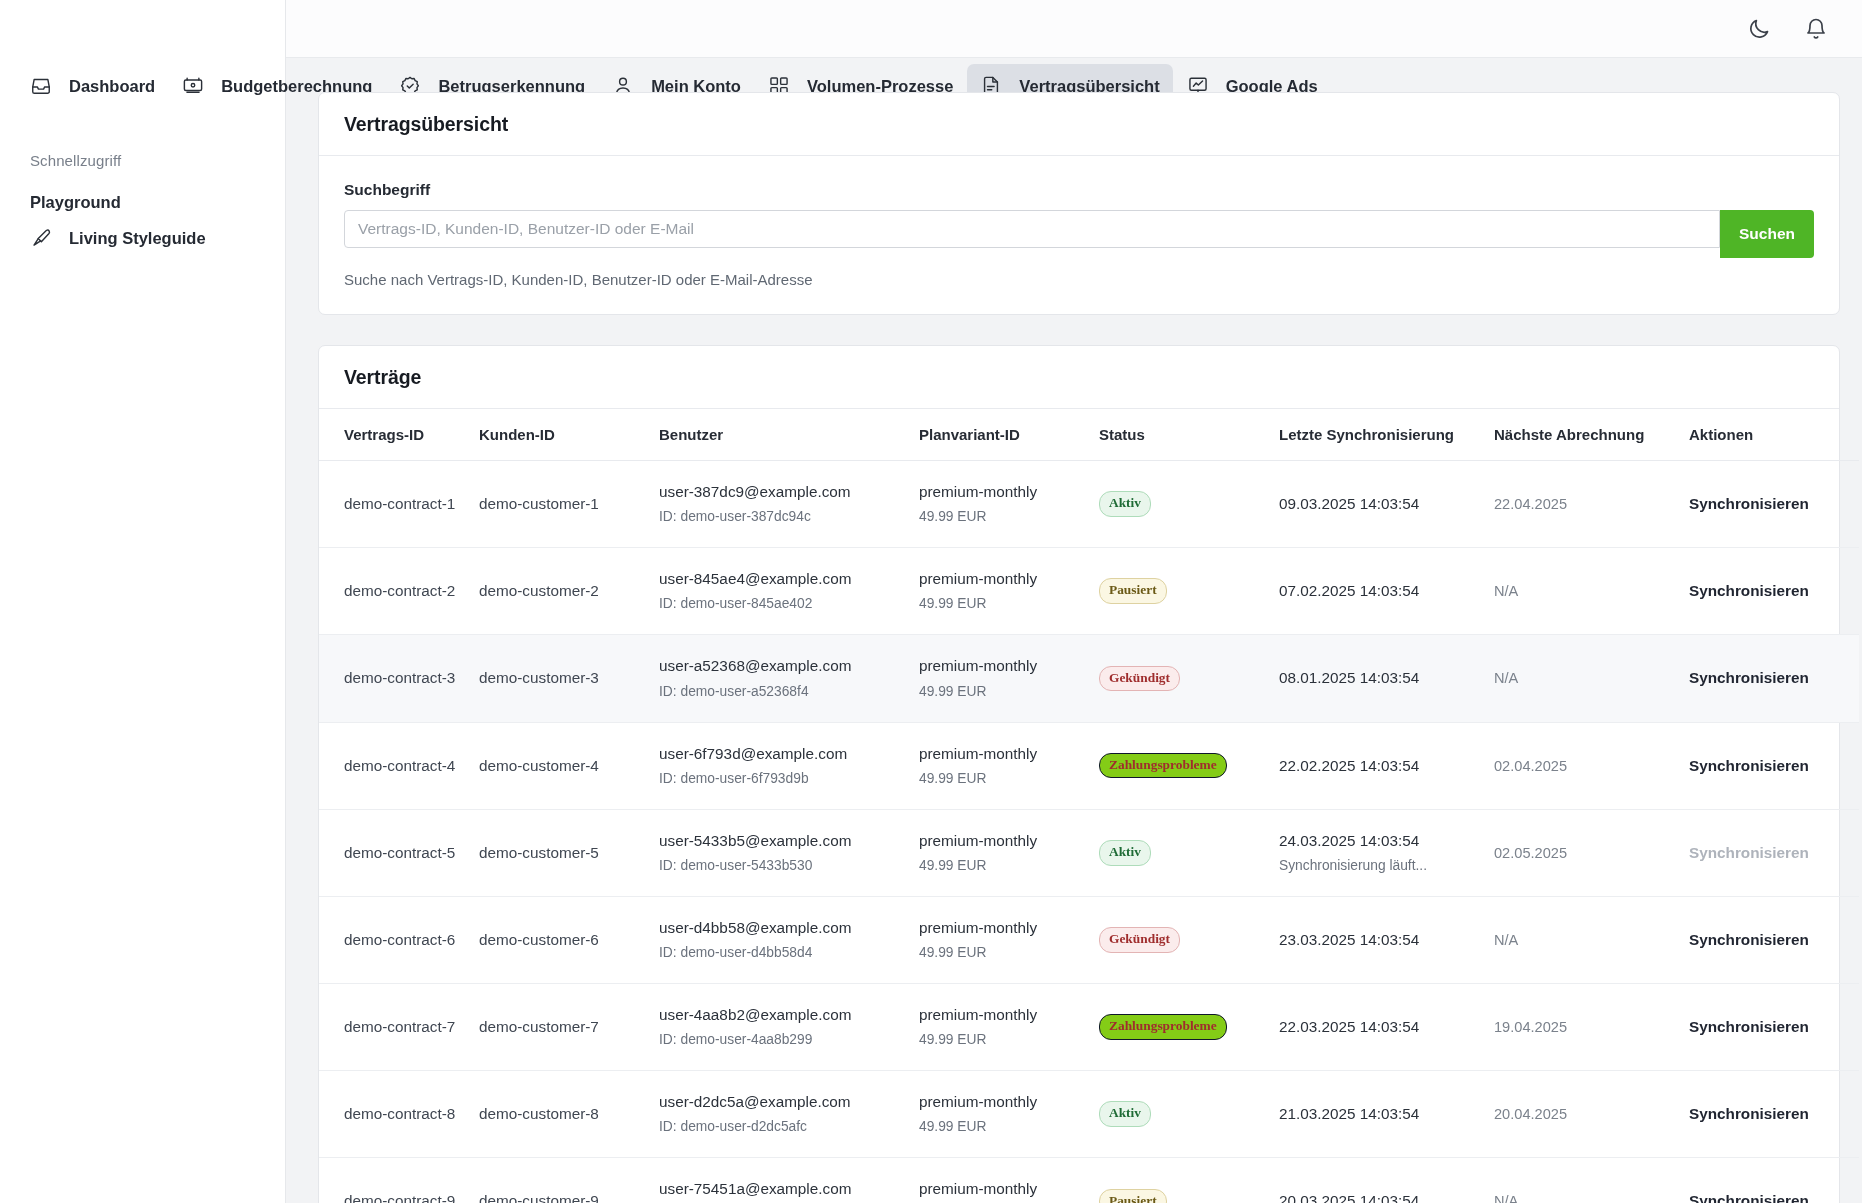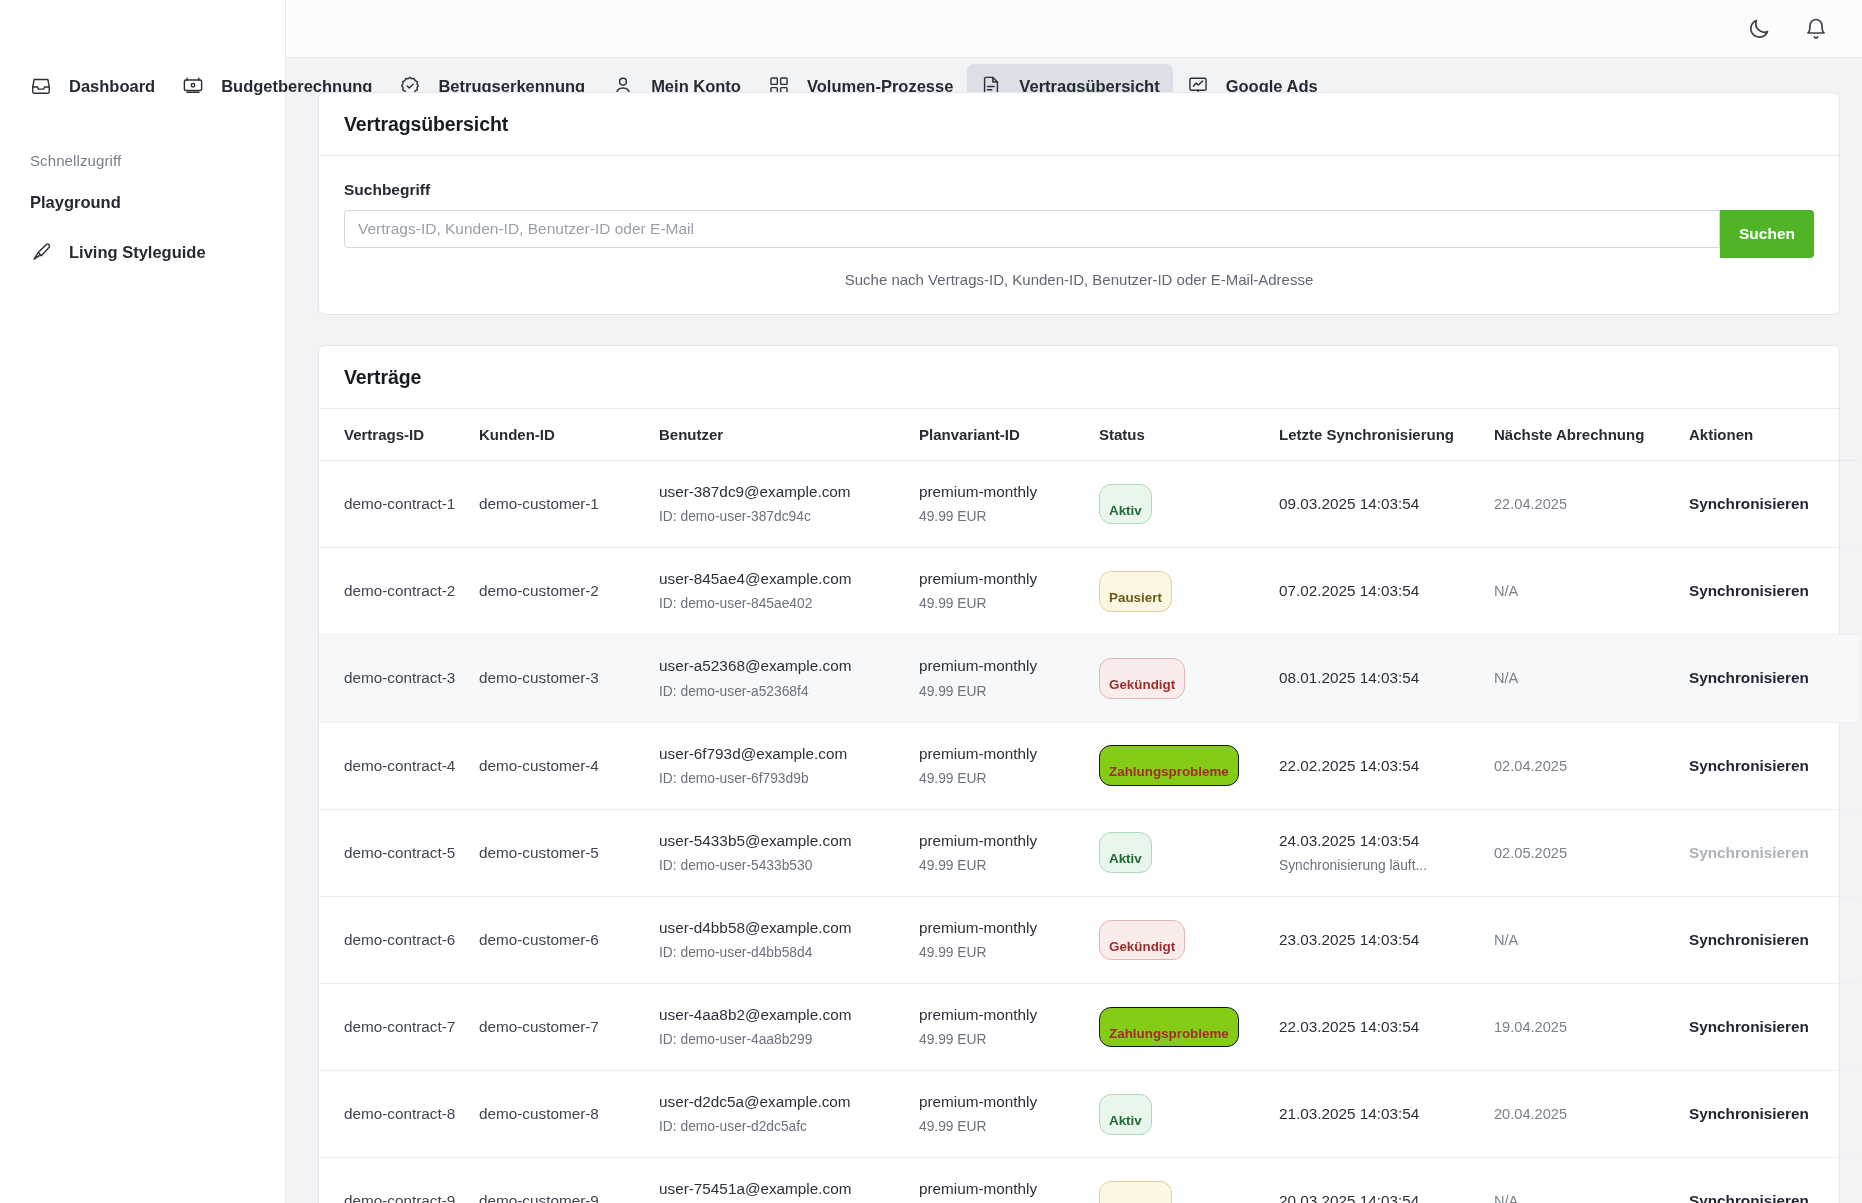--- a/index.html
+++ b/index.html
@@ -27,21 +27,21 @@
   }
   .nav-item.active { background: #dcdfe5; }
   .nav-icon { width: 22px; height: 22px; flex: 0 0 22px; display: block; color: #2b3038; }
   .nav-icon svg { width: 22px; height: 22px; display: block; }
 
   .section-label {
     padding: 0 30px; margin-top: 44px; margin-bottom: 6px;
     font-size: 15px; color: #787f8a; font-weight: 400; letter-spacing: .1px;
   }
   .sub-head {
-    padding: 0 30px; margin-top: 24px; margin-bottom: 18px;
+    padding: 0 30px; margin-top: 24px; margin-bottom: 4px;
     font-size: 16.5px; color: #252a33; font-weight: 600;
   }
 
   
   .main { flex: 1; display: flex; flex-direction: column; min-width: 0; height: 1203px; }
   .topbar {
     height: 58px; flex: 0 0 58px; background: #fcfcfd;
     border-bottom: 1px solid #e8eaed;
     display: flex; align-items: center; justify-content: flex-end;
     padding-right: 34px; gap: 33px;
@@ -67,43 +67,43 @@
     flex: 1; height: 38px; border: 1px solid #d3d6db; border-radius: 4px 0 0 4px;
     padding: 0 13px; font-size: 15.5px; font-family: inherit; color: #1f2430;
     background: #fff; outline: none; min-width: 0;
   }
   .search-input::placeholder { color: #9aa0a8; }
   .search-btn {
     flex: 0 0 auto; height: 48px; padding: 0 19px; border: none; border-radius: 0 4px 4px 0;
     background: #4fb526; color: #ffffff; font-size: 15.5px; font-weight: 700;
     font-family: inherit; cursor: pointer;
   }
-  .hint { margin-top: 13px; font-size: 15px; color: #606873; text-align: center; }
+  .hint { margin-top: 13px; font-size: 15px; color: #606873; }
 
   
   .table { width: 100%; border-collapse: collapse; table-layout: fixed; }
   .table thead th {
     text-align: left; font-size: 15px; font-weight: 700; color: #272c35;
     padding: 17px 0 17px 0; border-bottom: 1px solid #e8eaee; white-space: nowrap;
   }
   .table thead th:first-child { padding-left: 25px; }
   .table tbody td {
     padding: 20px 0; border-bottom: 1px solid #eceef1;
     font-size: 15.3px; color: #3f4651; vertical-align: middle;
   }
   .table tbody td:first-child { padding-left: 25px; }
   tr.hovered td { background: #f7f8fa; }
   .cell-main { color: #2b313a; font-size: 15.3px; line-height: 1.45; }
   .cell-sub { color: #6b727d; font-size: 13.8px; margin-top: 4px; line-height: 1.45; }
   .cell-id { color: #3f4651; }
   .muted { color: #7b828c; font-size: 14.6px; }
 
   .badge {
-    display: inline-block; padding: 18px 9px 4px; border-radius: 12px;
-    font-size: 13.4px; font-weight: 600; line-height: 1.25; white-space: nowrap;
+    display: inline-block; padding: 3px 9px 4px; border-radius: 12px;
+    font-size: 13.4px; font-weight: 600; line-height: 1.25; white-space: nowrap; font-family: Liberation Serif, serif;
   }
   .badge.aktiv      { background: #e9f6ec; border: 1px solid #aedcba; color: #1f6b36; }
   .badge.pausiert   { background: #fbf7e3; border: 1px solid #ded2a1; color: #6b5a17; }
   .badge.gekuendigt { background: #fbecec; border: 1px solid #e3b4b4; color: #9f2d2d; }
   .badge.zahlung    { background: #84cc16; border: 1px solid #0f172a; color: #9f2d2d; }
 
   .action-link {
     font-size: 15.3px; font-weight: 600; color: #1f2430; cursor: pointer; white-space: nowrap;
   }
   .action-link.disabled { color: #aeb3bb; cursor: default; }

